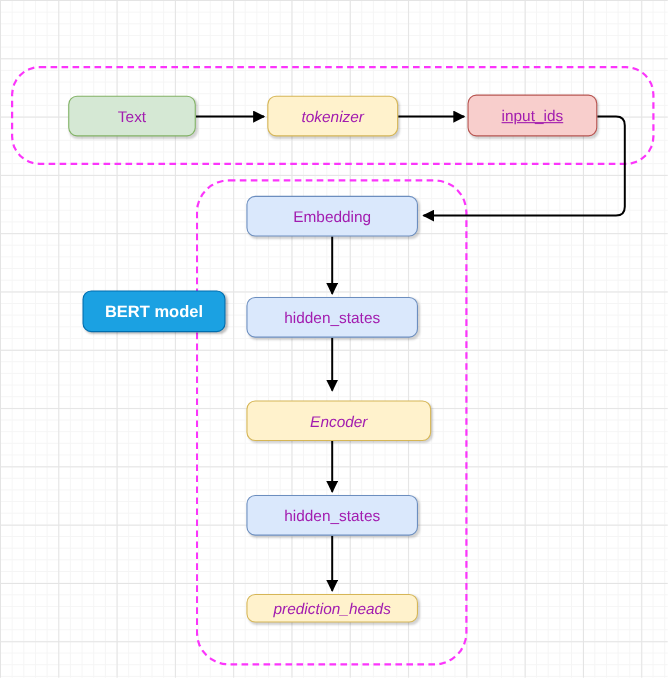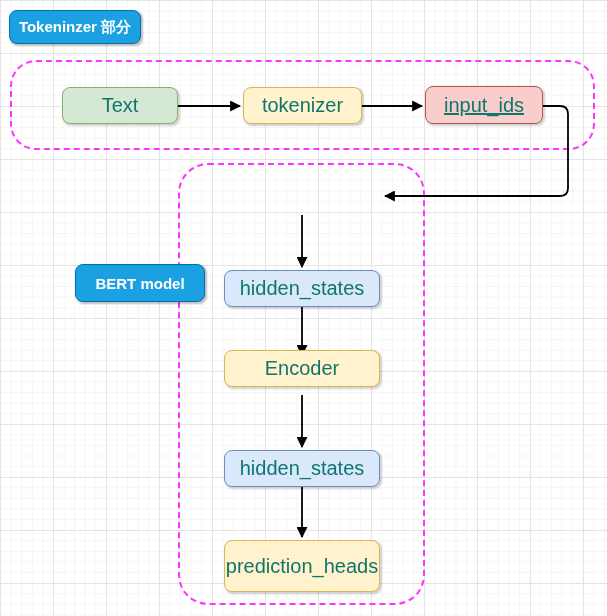--- a/index.html
+++ b/index.html
@@ -18,30 +18,30 @@
       linear-gradient(90deg, #f5f5f5 1px, transparent 1px);
     background-size: 53px 53px, 53px 53px, 10.6px 10.6px, 10.6px 10.6px;
   }
 
   .node {
     position: absolute;
     display: flex;
     align-items: center;
     justify-content: center;
     border-radius: 8px;
-    font-size: 20px;
-    color: #0f766e;
+    font-size: 14px;
+    color: #a21caf;
     border: 1px solid #000;
     box-shadow: 1.5px 1.5px 2px rgba(0,0,0,0.18);
     box-sizing: border-box;
     white-space: nowrap;
   }
 
   .node.green  { background: #d5e8d4; border-color: #82b366; }
-  .node.yellow { background: #fff2cc; border-color: #d6b656; }
+  .node.yellow { background: #fff2cc; border-color: #d6b656; font-style: italic; }
   .node.red    { background: #f8cecc; border-color: #b85450; }
   .node.blue   { background: #dae8fc; border-color: #6c8ebf; }
 
   .group-label {
     position: absolute;
     display: flex;
     align-items: center;
     justify-content: center;
     border-radius: 8px;
     font-size: 15px;
@@ -65,23 +65,23 @@
   #container-bert      { left: 178px; top: 163px; width: 247px; height: 442px; border-radius: 30px; }
 
   #lbl-tokenizer-section { left: 9px;  top: 10px;  width: 132px; height: 34px; }
   #lbl-bert-model        { left: 75px; top: 228px; width: 130px; height: 38px; margin-top: 36px; }
 
   #n-text          { left: 62px;  top: 87px;  width: 116px; height: 37px; }
   #n-tokenizer     { left: 243px; top: 87px;  width: 119px; height: 37px; }
   #n-input-ids     { left: 425px; top: 86px;  width: 118px; height: 38px; text-decoration: underline; }
   #n-embedding     { left: 224px; top: 178px; width: 156px; height: 37px; }
   #n-hidden1       { left: 224px; top: 270px; width: 156px; height: 37px; }
-  #n-encoder       { left: 224px; top: 350px; width: 156px; height: 37px; }
+  #n-encoder       { left: 224px; top: 364px; width: 168px; height: 37px; }
   #n-hidden2       { left: 224px; top: 450px; width: 156px; height: 37px; }
-  #n-prediction    { left: 224px; top: 540px; width: 156px; height: 52px; }
+  #n-prediction    { left: 224px; top: 540px; width: 156px; height: 26px; }
 
   #edges {
     position: absolute;
     left: 0; top: 0;
     width: 607px; height: 616px;
     pointer-events: none;
   }
 </style>
 </head>
 <body>
@@ -99,24 +99,24 @@
     </defs>
     <path d="M178 106 L240 106" fill="none" stroke="#000" stroke-width="1.8" marker-end="url(#arrow)"></path>
     <path d="M362 106 L422 106" fill="none" stroke="#000" stroke-width="1.8" marker-end="url(#arrow)"></path>
     <path d="M543 106 L560 106 Q568 106 568 114 L568 188 Q568 196 560 196 L385 196" fill="none" stroke="#000" stroke-width="1.8" marker-end="url(#arrow)"></path>
     <path d="M302 215 L302 267" fill="none" stroke="#000" stroke-width="1.8" marker-end="url(#arrow)"></path>
     <path d="M302 307 L302 355" fill="none" stroke="#000" stroke-width="1.8" marker-end="url(#arrow)"></path>
     <path d="M302 395 L302 447" fill="none" stroke="#000" stroke-width="1.8" marker-end="url(#arrow)"></path>
     <path d="M302 487 L302 537" fill="none" stroke="#000" stroke-width="1.8" marker-end="url(#arrow)"></path>
   </svg>
 
-  <div id="lbl-tokenizer-section" class="group-label">Tokeninzer 部分</div>
   <div id="lbl-bert-model" class="group-label">BERT model</div>
 
   <div id="n-text" class="node green">Text</div>
   <div id="n-tokenizer" class="node yellow">tokenizer</div>
   <div id="n-input-ids" class="node red">input_ids</div>
+  <div id="n-embedding" class="node blue">Embedding</div>
   <div id="n-hidden1" class="node blue">hidden_states</div>
   <div id="n-encoder" class="node yellow">Encoder</div>
   <div id="n-hidden2" class="node blue">hidden_states</div>
   <div id="n-prediction" class="node yellow">prediction_heads</div>
 
 </div>
 
 </body></html>

